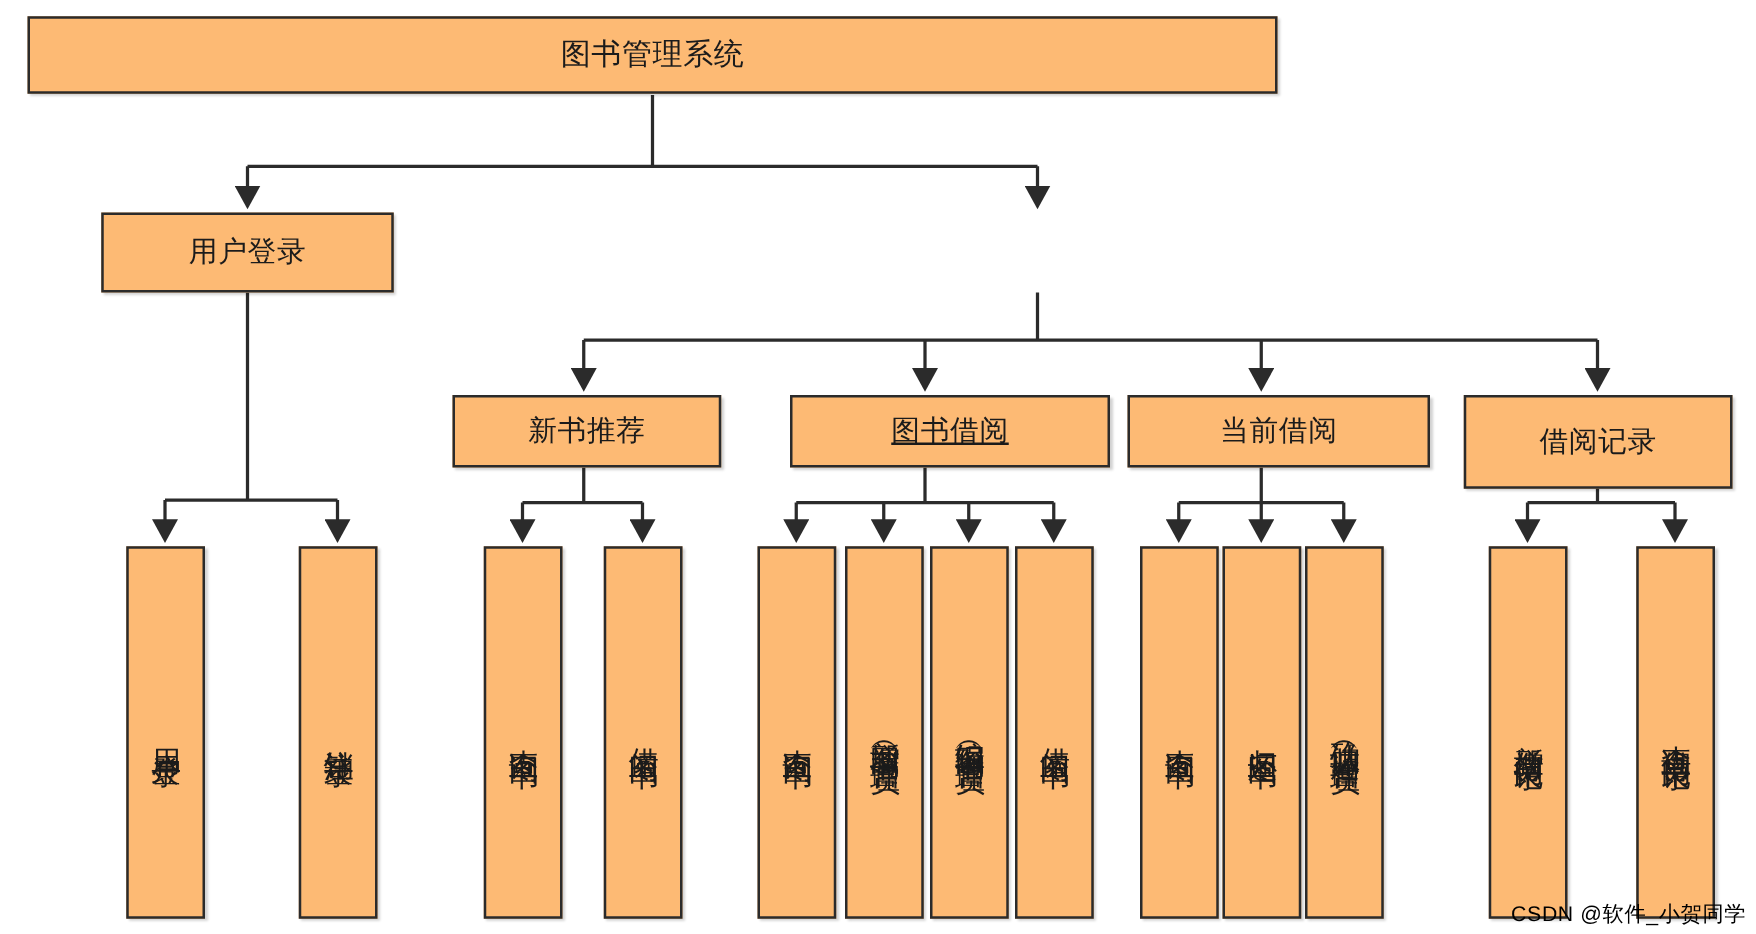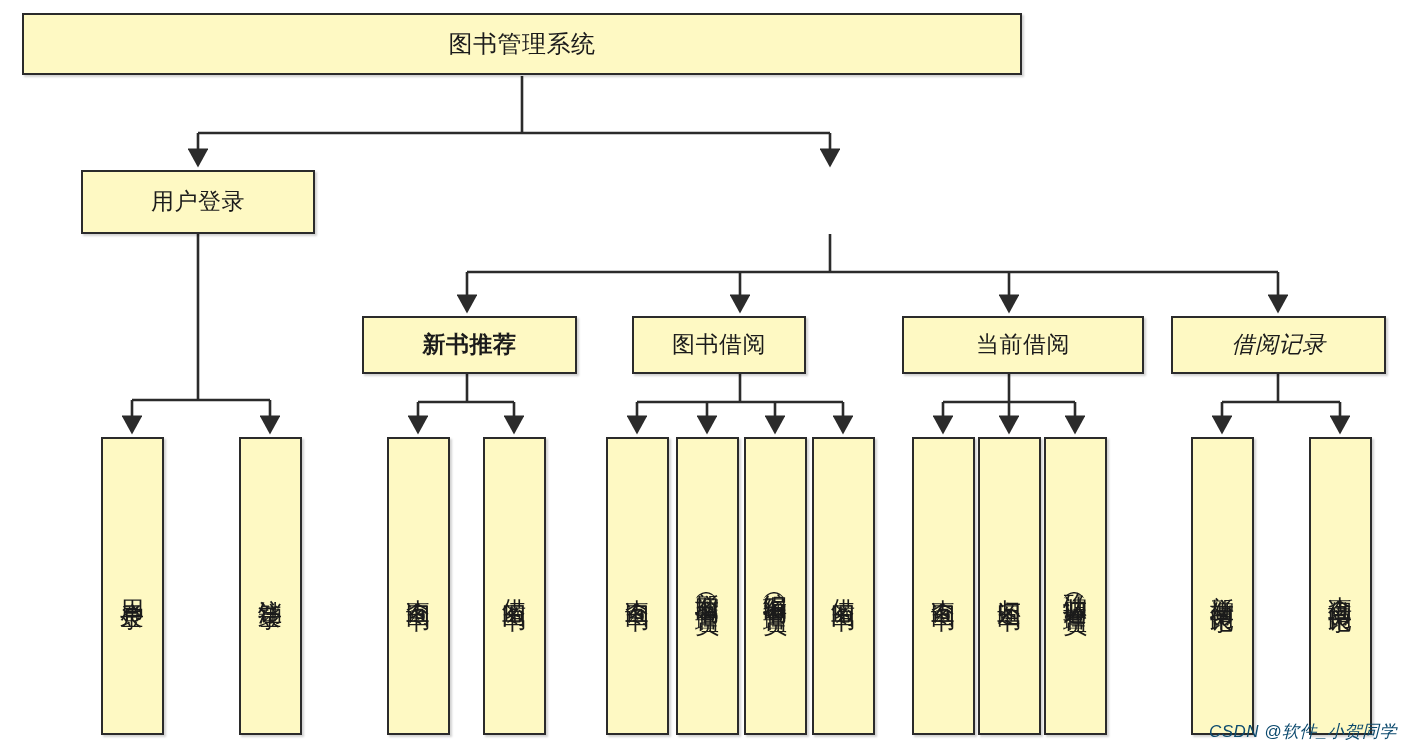--- a/index.html
+++ b/index.html
@@ -21,21 +21,21 @@
     position: absolute;
     left: 0;
     top: 0;
     width: 1405px;
     height: 747px;
     pointer-events: none;
   }
   .node {
     position: absolute;
     box-sizing: border-box;
-    background: #fef9c3;
+    background: #fdba74;
     border: 2px solid #2b2b2b;
     display: flex;
     align-items: center;
     justify-content: center;
     color: #1b1b1b;
     box-shadow: 2px 2px 2px rgba(0,0,0,0.18);
   }
   .node .lbl {
     display: block;
     text-align: center;
@@ -59,24 +59,23 @@
     font-size: 24px;
     line-height: 1.05;
     letter-spacing: 3px;
     white-space: nowrap;
   }
   .watermark {
     position: absolute;
     right: 8px;
     bottom: 4px;
     font-size: 17px;
-    color: #0c4a6e;
+    color: #000000;
     letter-spacing: 0.5px;
     white-space: nowrap;
-    font-style: italic;
   }
 </style>
 </head>
 <body>
 
 <div id="canvas">
 
   <svg class="edges" viewBox="0 0 1405 747">
     <defs>
       <marker id="arrow" viewBox="0 0 12 12" refX="9" refY="6" markerWidth="8" markerHeight="8" orient="auto-start-reverse">
@@ -132,33 +131,33 @@
 
   <div class="node root horiz" style="left:22px; top:13px; width:1000px; height:62px;">
     <span class="lbl">图书管理系统</span>
   </div>
 
   <div class="node horiz" style="left:81px; top:170px; width:234px; height:64px;">
     <span class="lbl">用户登录</span>
   </div>
 
 
-  <div class="node horiz" style="left:362px; top:316px; width:215px; height:58px;font-weight:bold;">
+  <div class="node horiz" style="left:362px; top:316px; width:215px; height:58px;">
     <span class="lbl">新书推荐</span>
   </div>
 
-  <div class="node horiz" style="left:632px; top:316px; width:174px; height:58px;">
+  <div class="node horiz" style="left:632px; top:316px; width:256px; height:58px;text-decoration:underline;">
     <span class="lbl">图书借阅</span>
   </div>
 
   <div class="node horiz" style="left:902px; top:316px; width:242px; height:58px;">
     <span class="lbl">当前借阅</span>
   </div>
 
-  <div class="node horiz" style="left:1171px; top:316px; width:215px; height:58px;font-style:italic;">
+  <div class="node horiz" style="left:1171px; top:316px; width:215px; height:75px;">
     <span class="lbl">借阅记录</span>
   </div>
 
   <div class="node vert" style="left:101px; top:437px; width:63px; height:298px;">
     <span class="lbl">用户登录</span>
   </div>
 
   <div class="node vert" style="left:239px; top:437px; width:63px; height:298px;">
     <span class="lbl">注销登录</span>
   </div>

